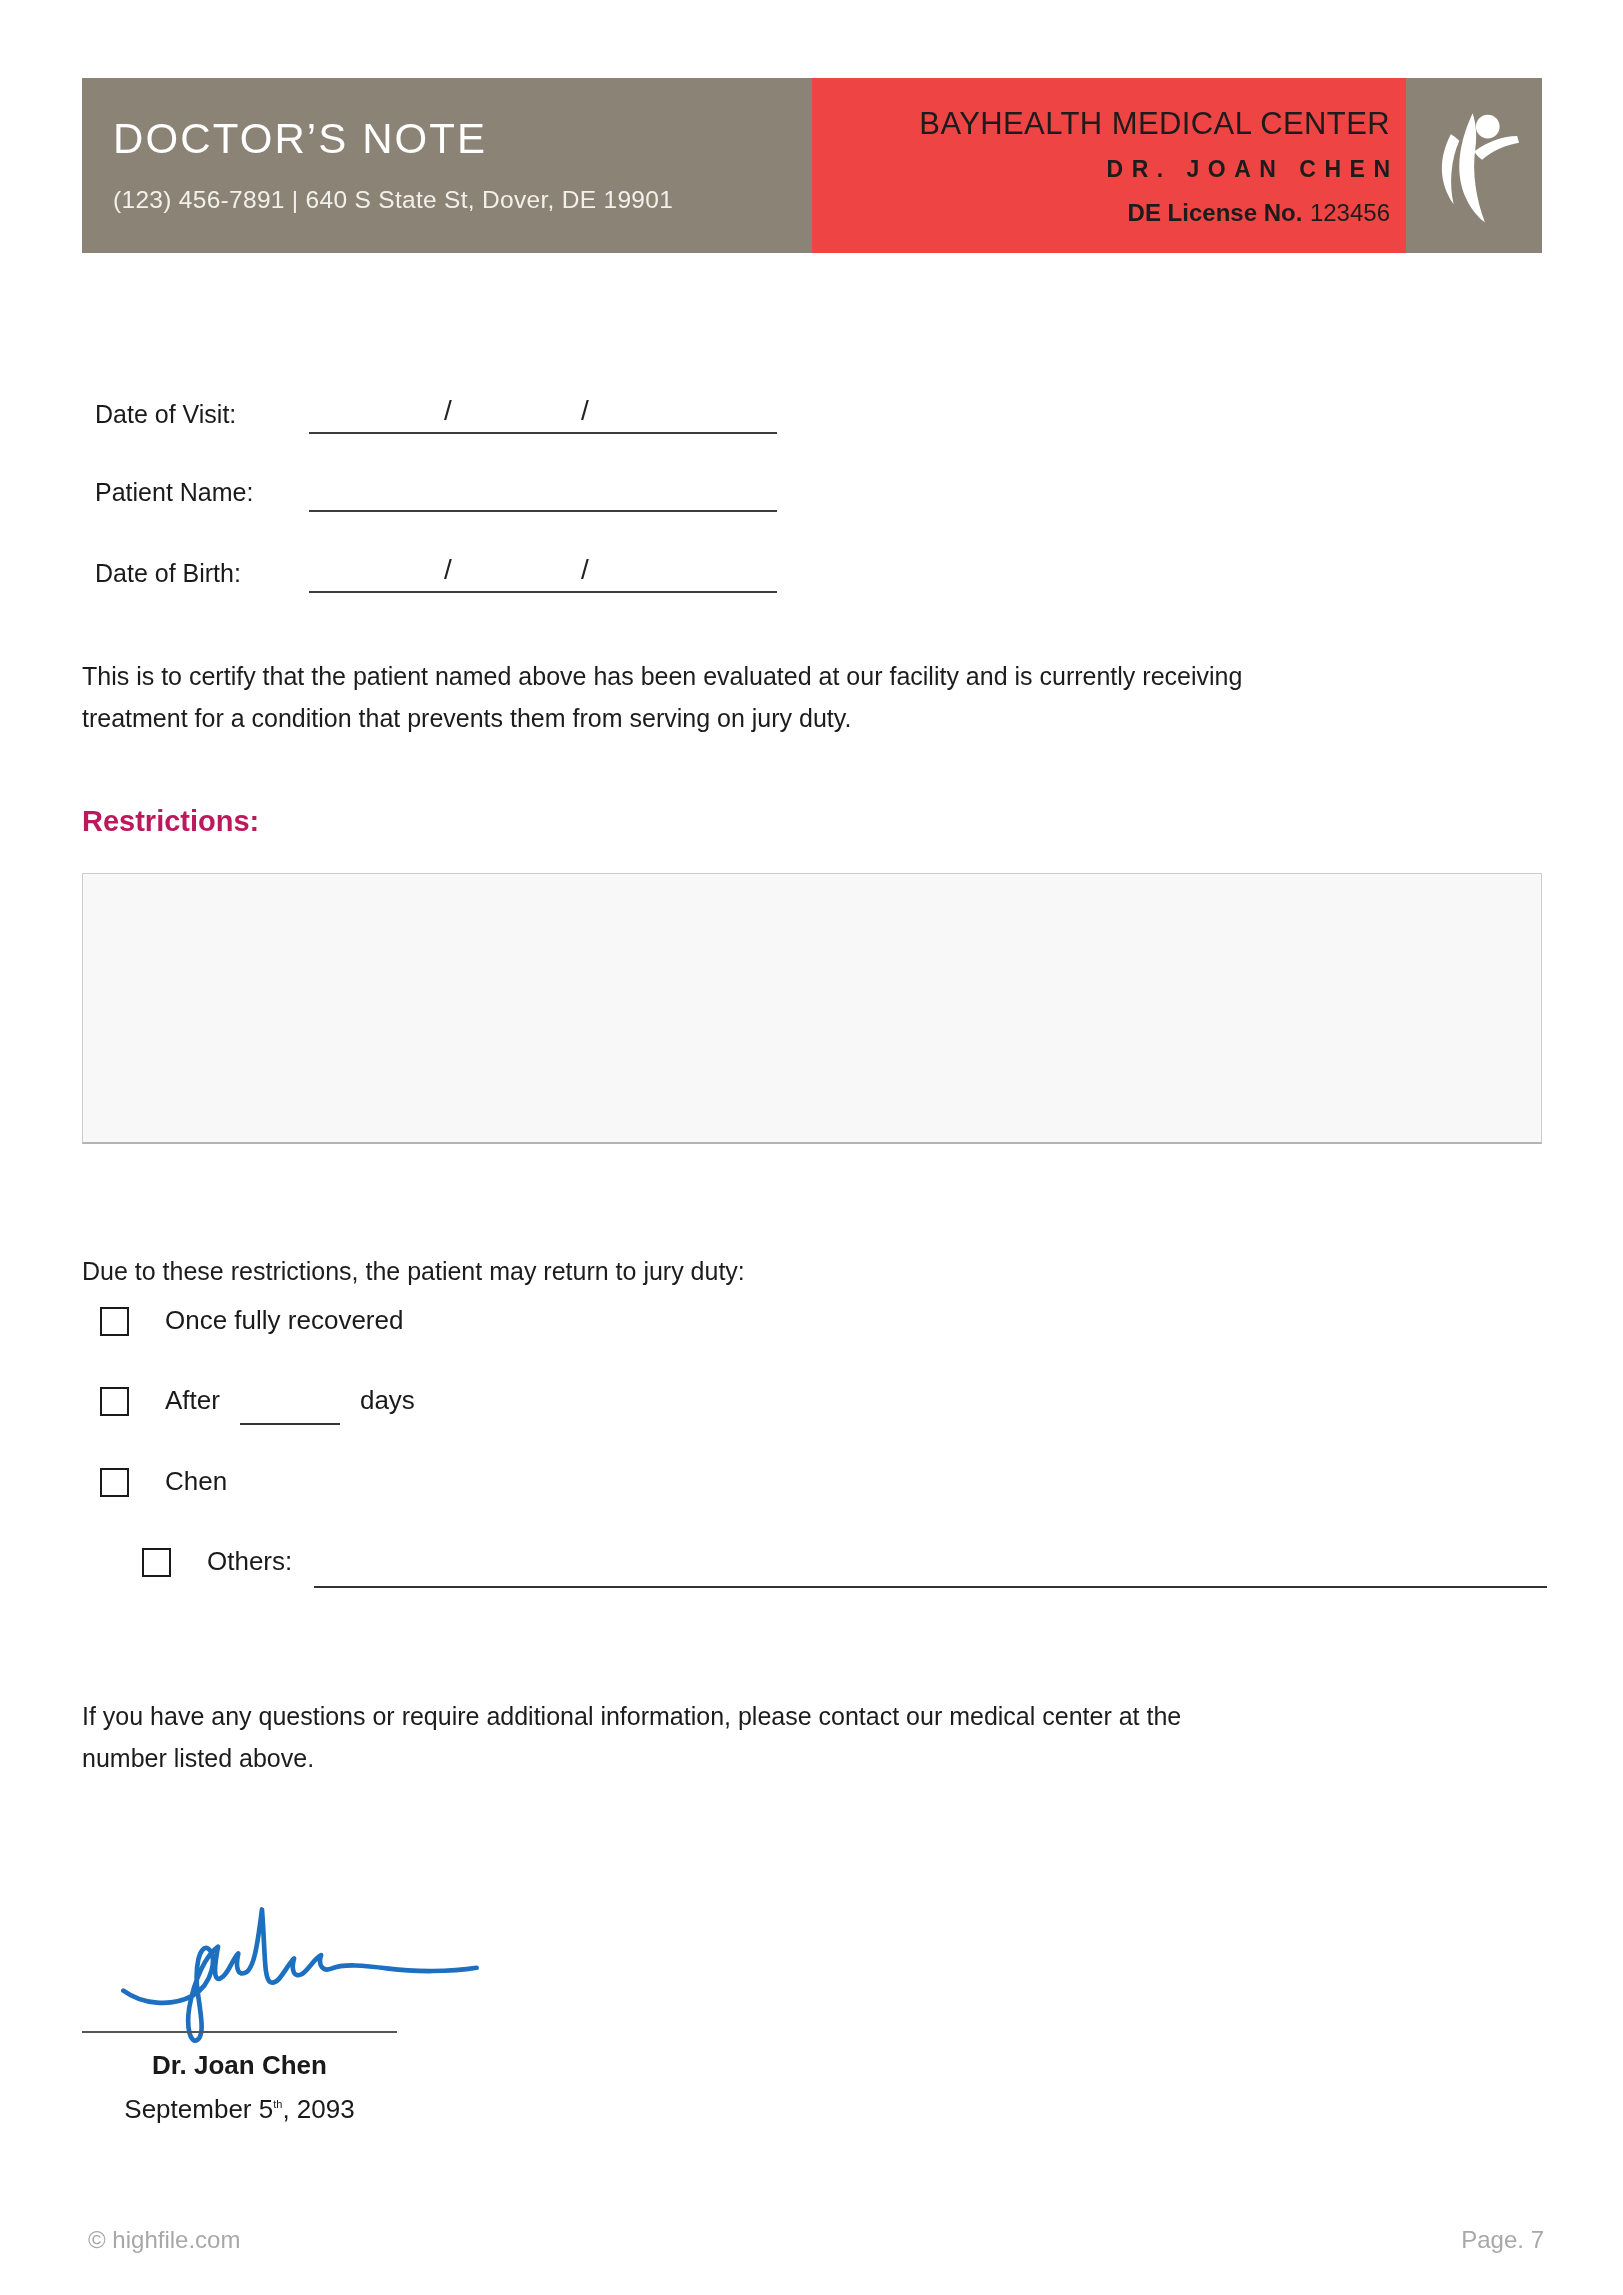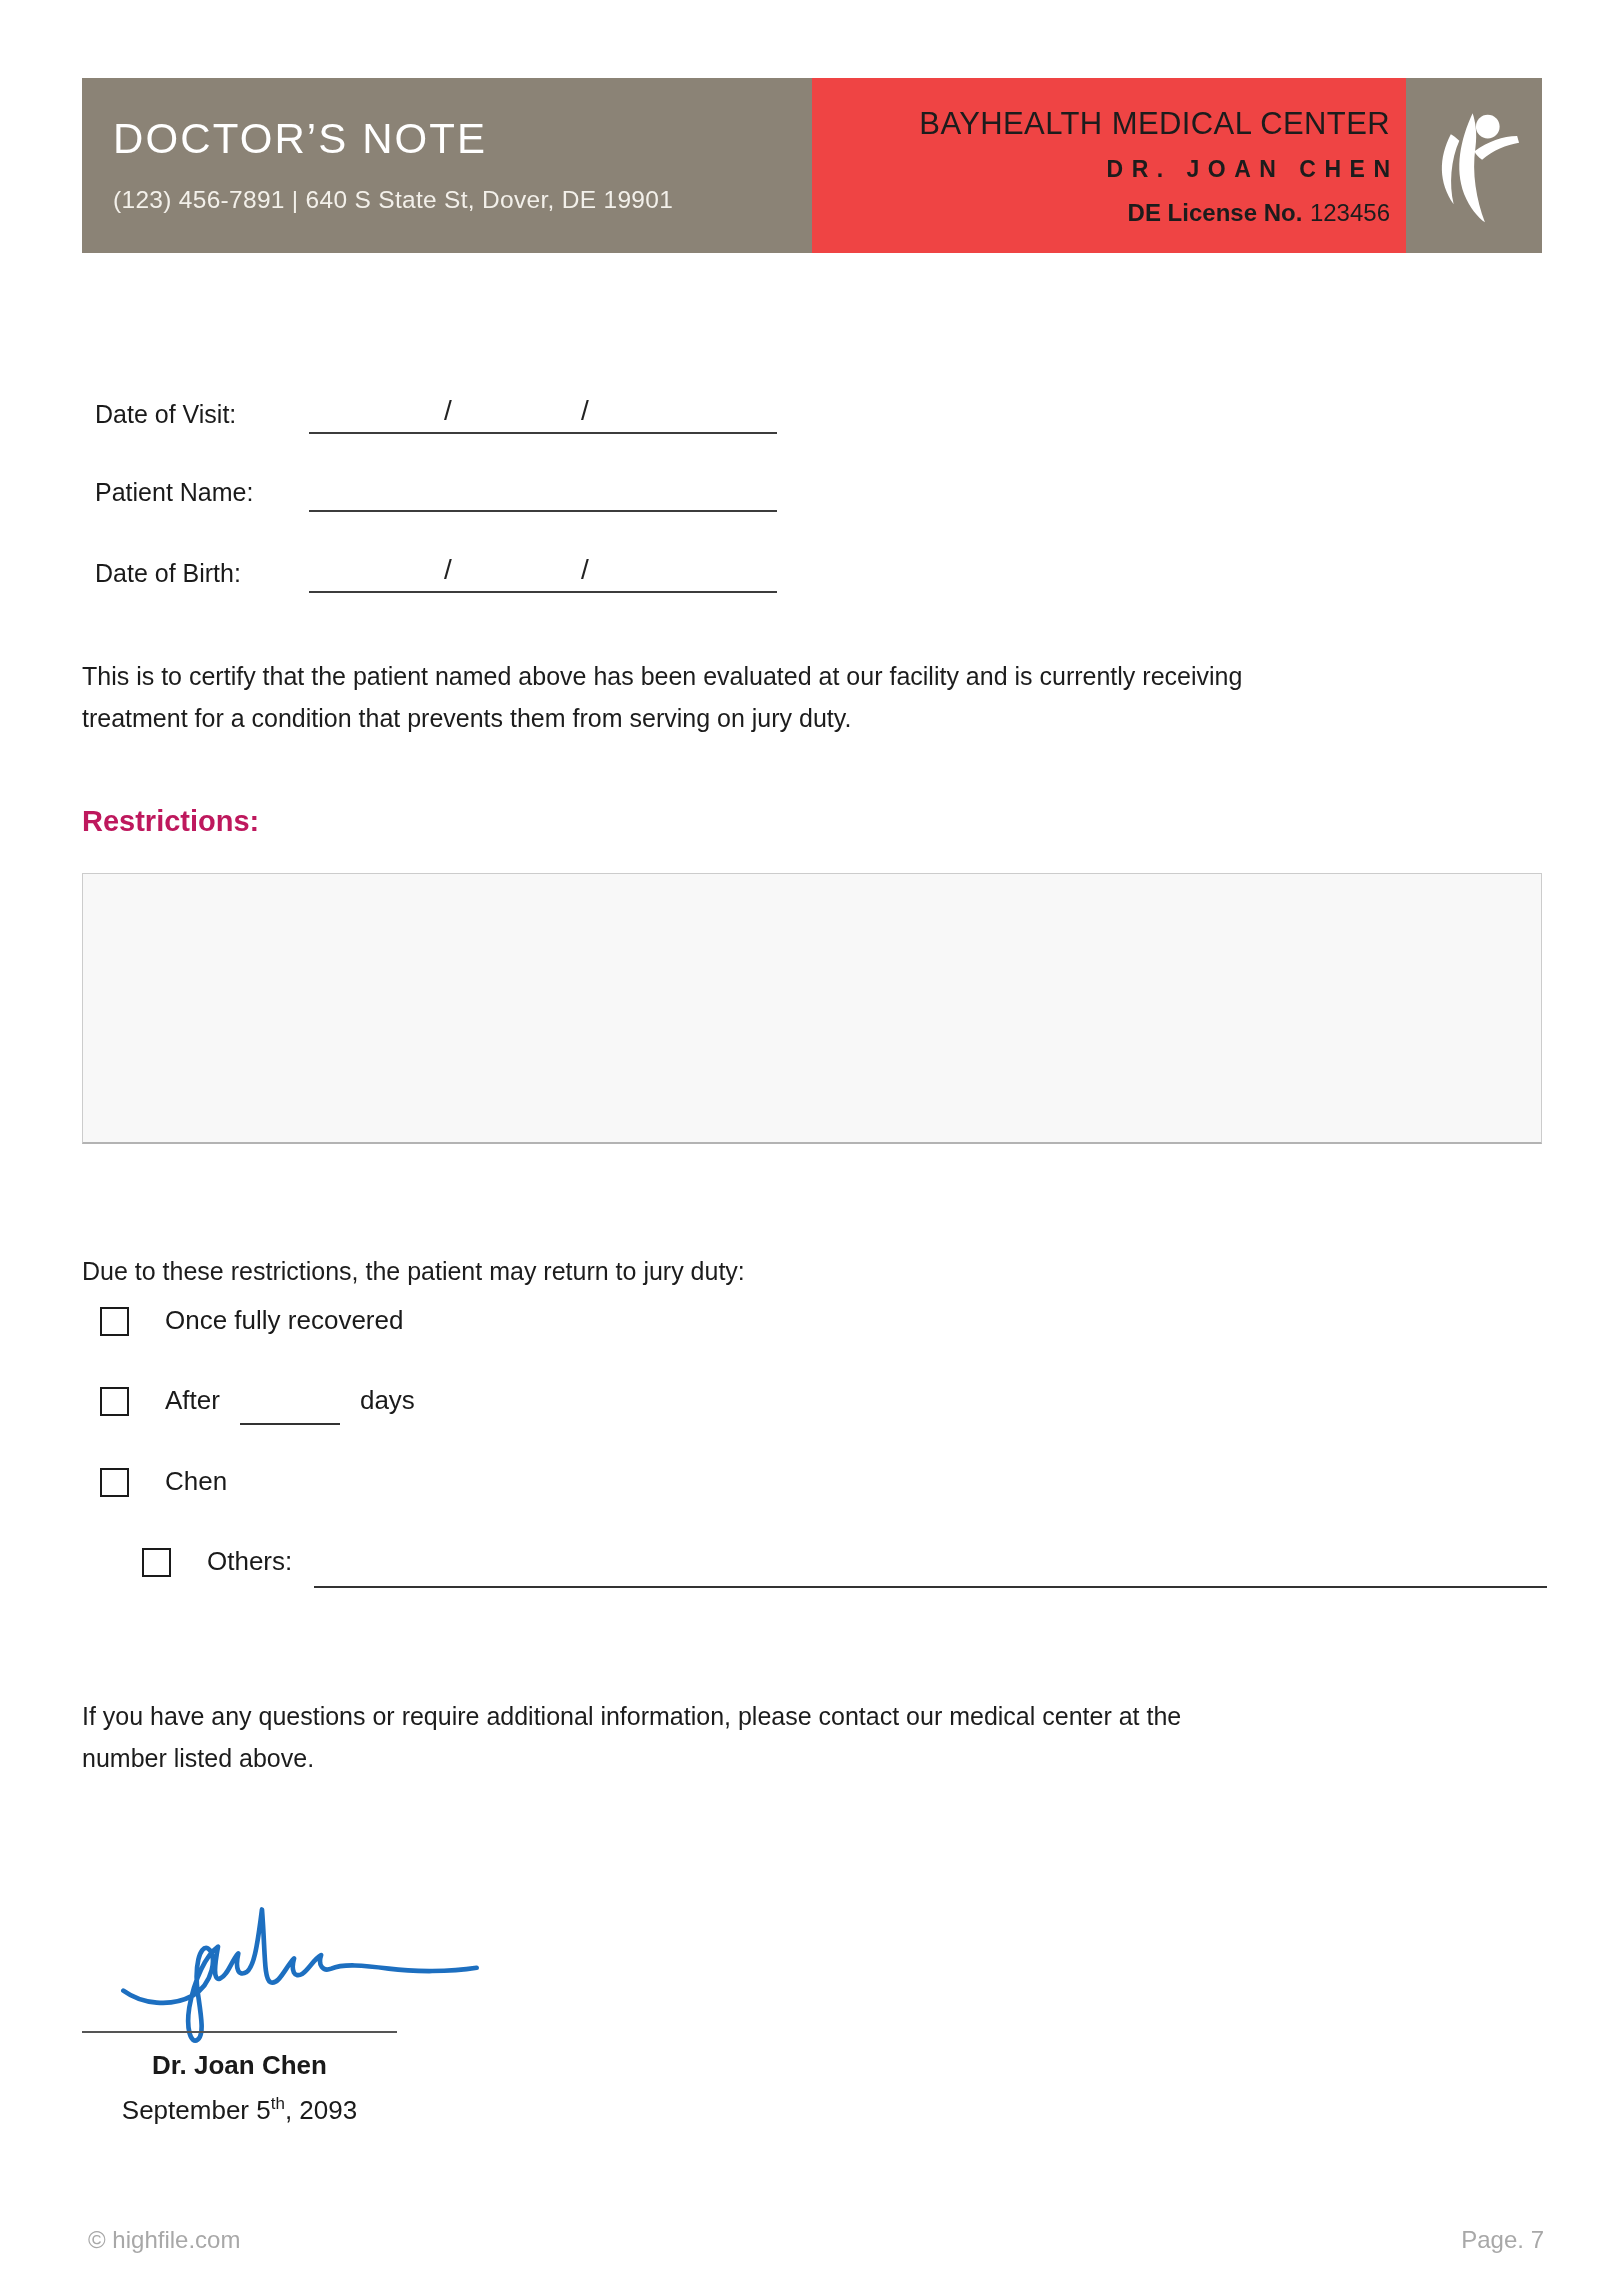--- a/index.html
+++ b/index.html
@@ -67,21 +67,21 @@
   .blank-others{
     flex:1 1 auto;height:36px;border-bottom:2.1px solid #333;
     margin-left:22px;position:relative;top:11px;
   }
 
   
   .signature-svg{position:absolute;left:118px;top:1901px;width:364px;height:142px;}
   .signature-line{position:absolute;left:82px;top:2031px;width:315px;border-top:2.1px solid #555;}
   .sig-name{position:absolute;left:82px;top:2050px;width:315px;text-align:center;font-size:26px;font-weight:700;}
   .sig-date{position:absolute;left:82px;top:2094px;width:315px;text-align:center;font-size:26px;}
-  .sig-date sup{font-size:17px;}
+  .sig-date sup{font-size:11px;}
 
   
   .footer{
     position:absolute;left:88px;top:2226px;width:1456px;
     display:flex;justify-content:space-between;
     font-size:24px;color:#a8a8a8;
   }
 </style>
 </head>
 <body>

